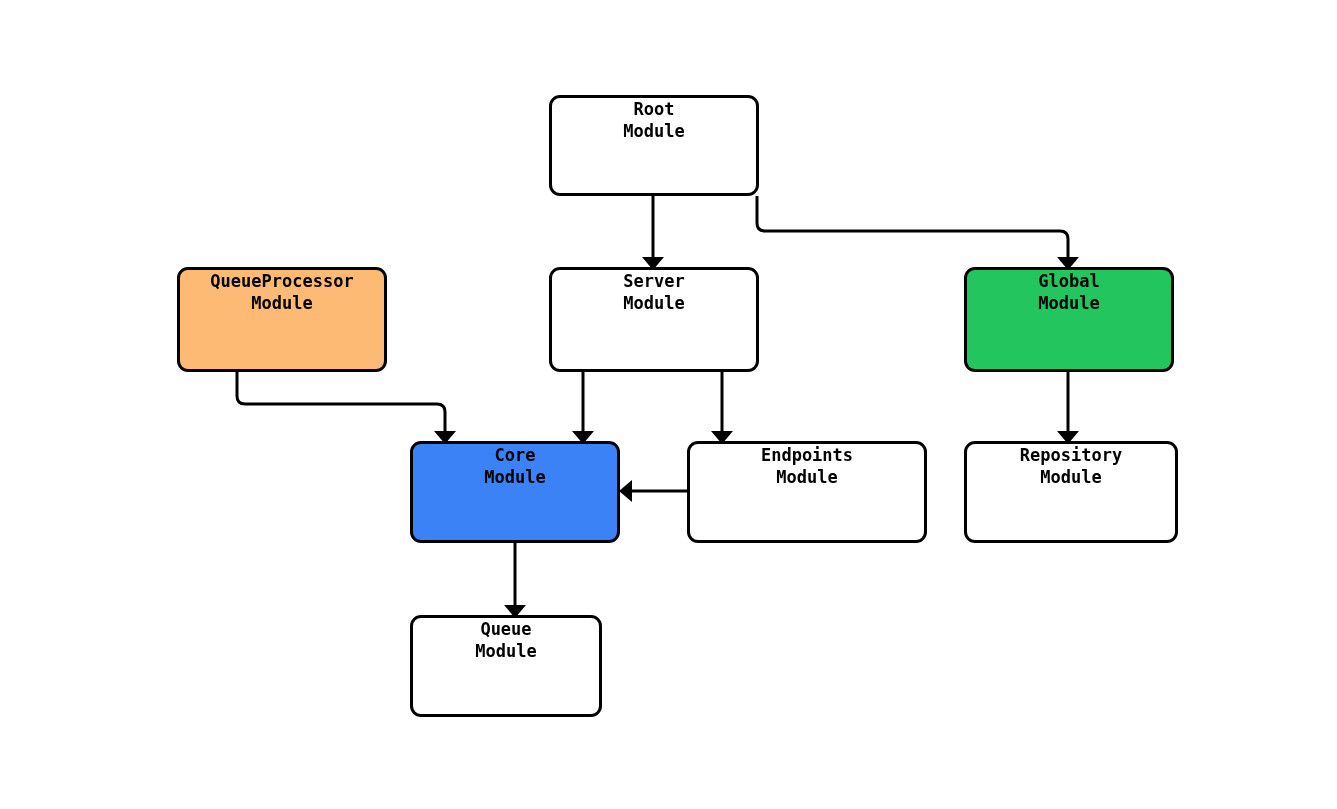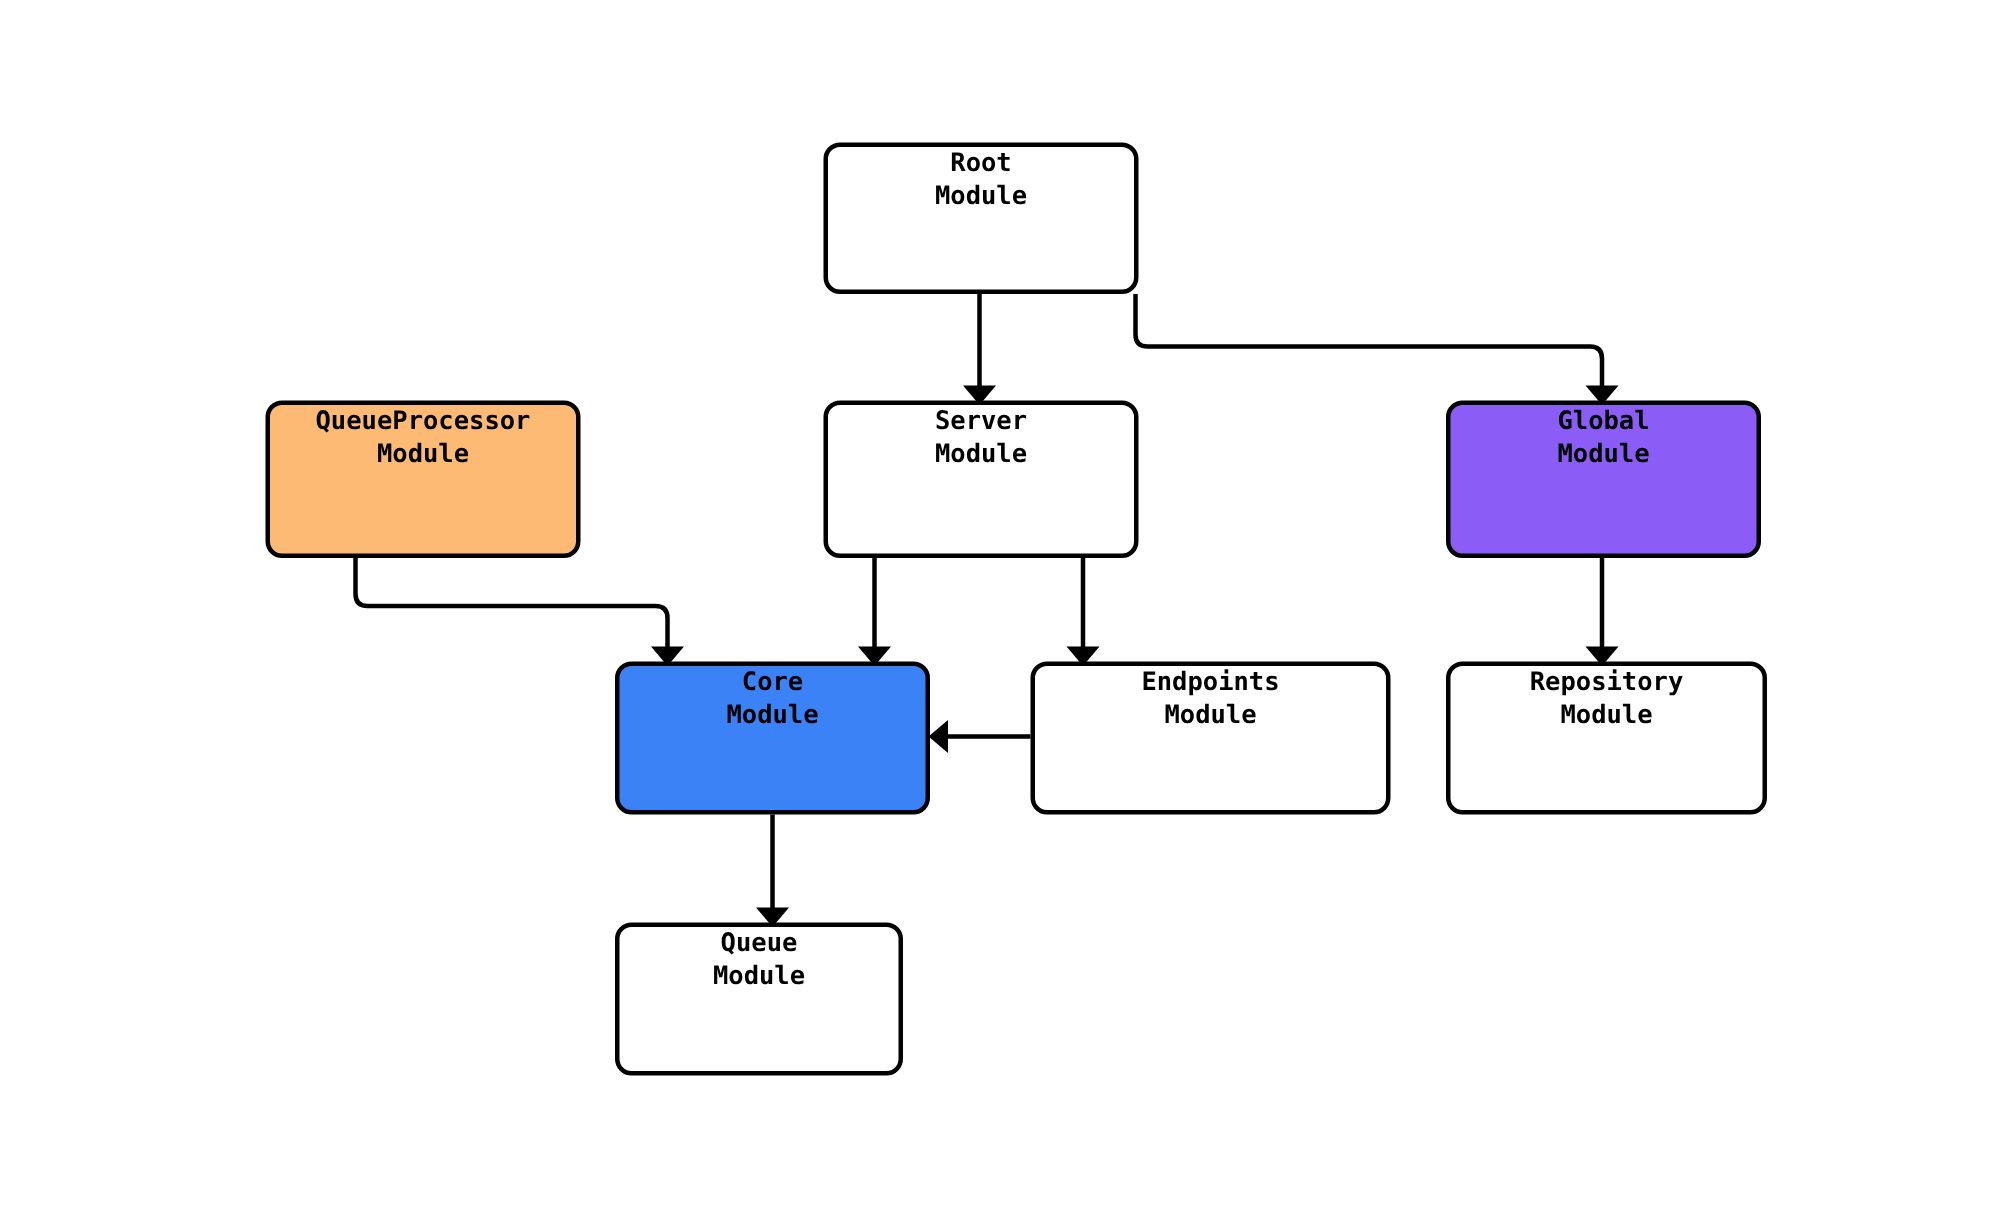--- a/index.html
+++ b/index.html
@@ -109,21 +109,21 @@
   <div class="node" id="node-queueprocessor" style="left: 133px; top: 267px; width: 210px; height: 105px; border-color: rgb(0, 0, 0); background: #fdba74; margin-left: 44px;">
     <span class="node-label">QueueProcessor
 Module</span>
   </div>
 
   <div class="node" id="node-server" style="left: 549px; top: 267px; width: 210px; height: 105px; border-color: rgb(0, 0, 0); background: rgb(255, 255, 255);">
     <span class="node-label">Server
 Module</span>
   </div>
 
-  <div class="node" id="node-global" style="left: 964px; top: 267px; width: 210px; height: 105px; border-color: rgb(0, 0, 0); background: #8b5cf6;">
+  <div class="node" id="node-global" style="left: 964px; top: 267px; width: 210px; height: 105px; border-color: rgb(0, 0, 0); background: #22c55e;">
     <span class="node-label">Global
 Module</span>
   </div>
 
   <div class="node" id="node-core" style="left: 410px; top: 441px; width: 210px; height: 102px; border-color: rgb(0, 0, 0); background: #3b82f6;">
     <span class="node-label">Core
 Module</span>
   </div>
 
   <div class="node" id="node-endpoints" style="left: 687px; top: 441px; width: 240px; height: 102px; border-color: rgb(0, 0, 0); background: rgb(255, 255, 255);">

